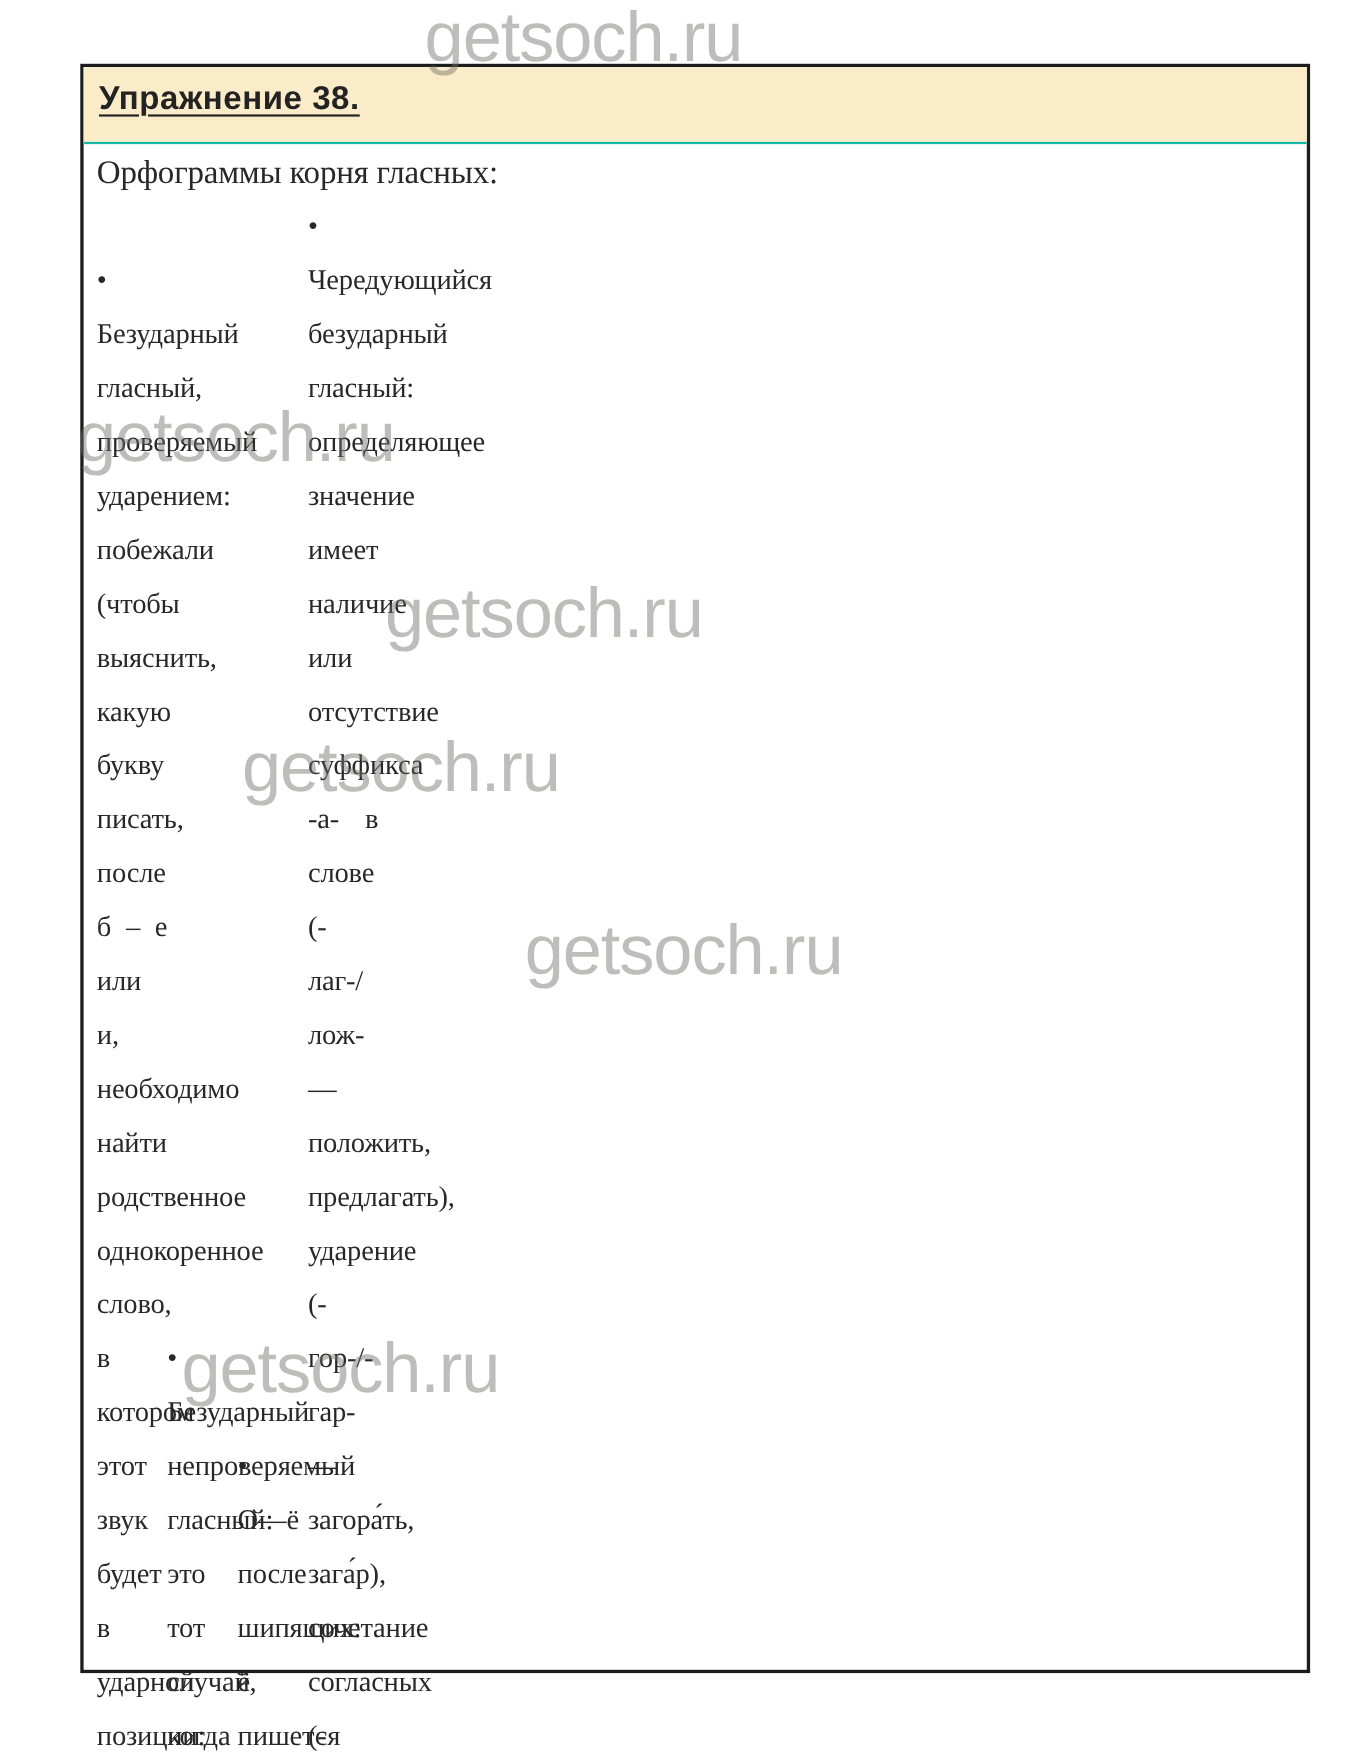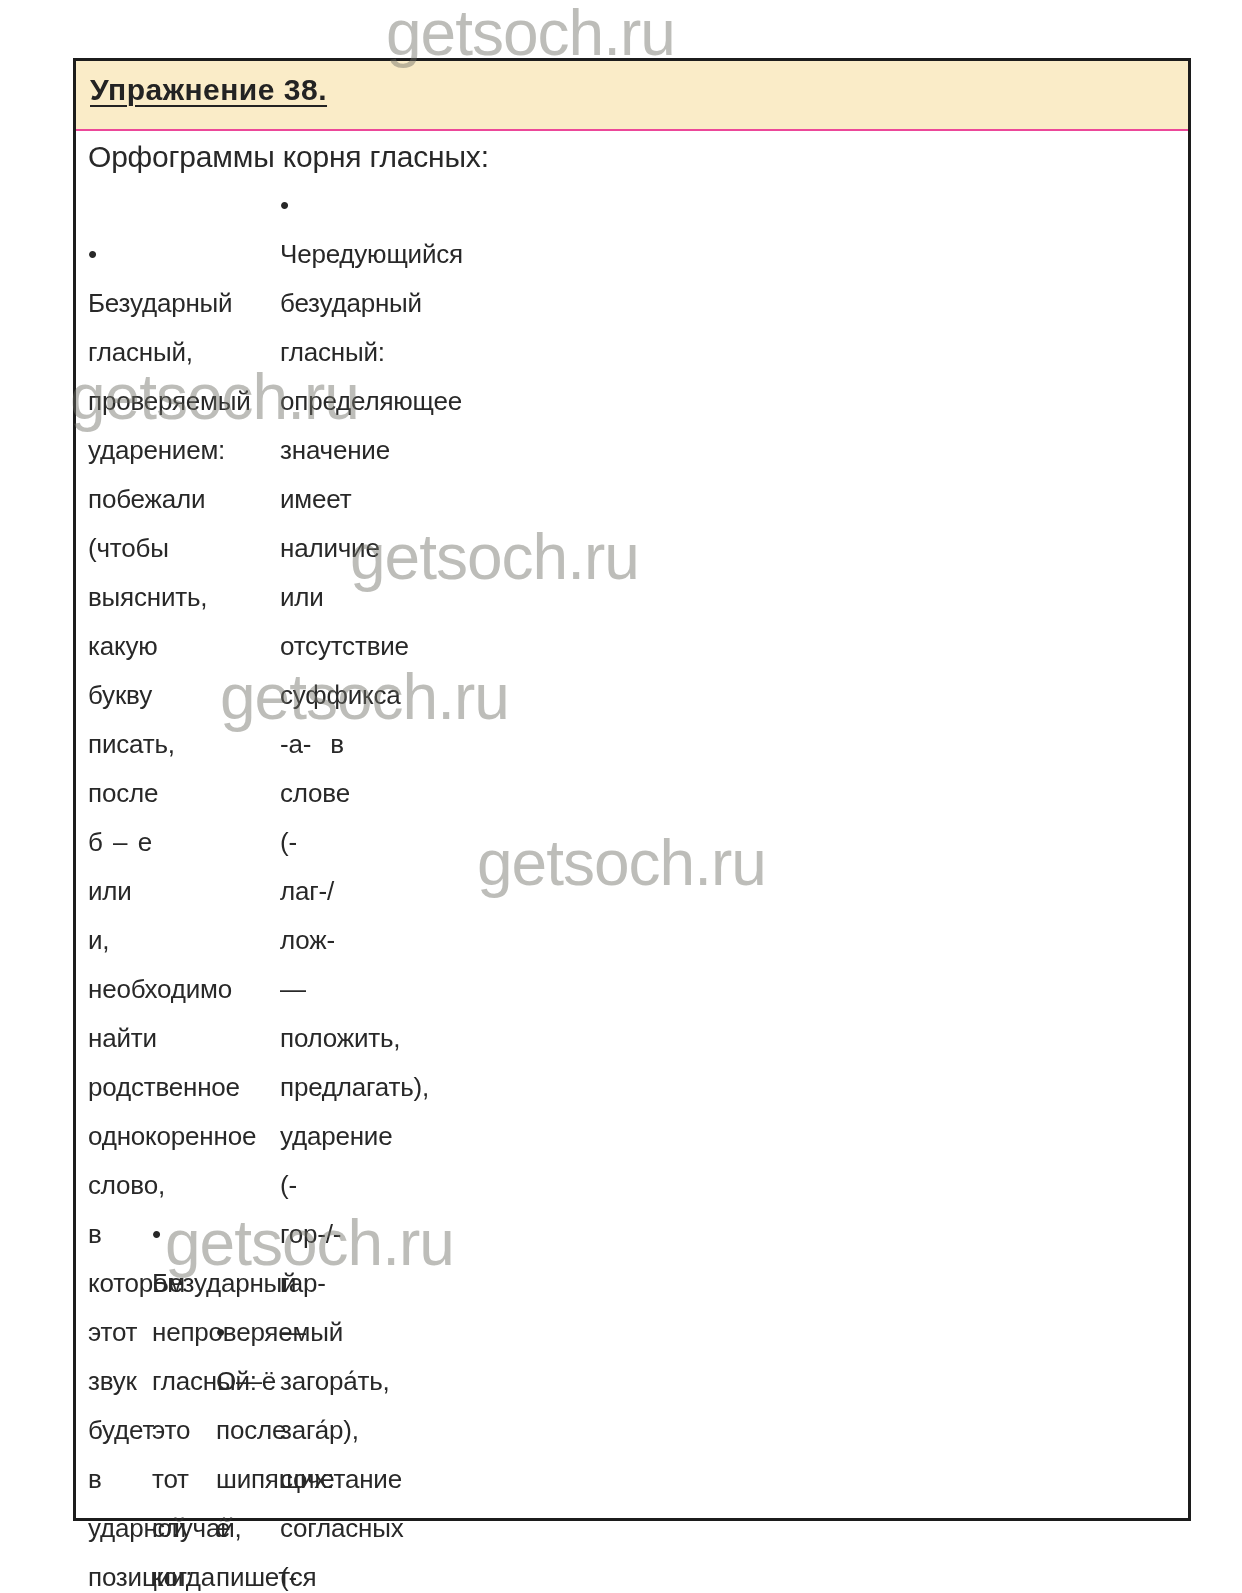--- a/index.html
+++ b/index.html
@@ -18,21 +18,21 @@
     border:3px solid #1c1c1c;
     box-sizing:border-box;
     display:flex; flex-direction:column;
     background:transparent;
     z-index:2;
   }
   .table-header {
     height:70px;
     flex:0 0 70px;
     background:#faecc8;
-    border-bottom:2px solid #ec4899;
+    border-bottom:2px solid #14b8a6;
     box-sizing:border-box;
     padding:12px 16px 0 14px;
   }
   .header-title {
     font-size:30px;
     font-weight:bold;
     text-decoration:underline;
     text-underline-offset:5px;
     text-decoration-thickness:2px;
     color:#232323;
@@ -42,20 +42,21 @@
     flex:1 1 auto;
     padding:1px 14px 20px 12px;
     box-sizing:border-box;
   }
   .para {
     margin:0;
     font-size:30px;
     line-height:49px;
     text-align:justify;
     letter-spacing:-0.2px;
+    font-family:Liberation Serif, serif;
   }
   .bullet {
     display:inline-block;
     width:64px;
     font-size:26px;
   }
   .watermark {
     position:absolute;
     font-size:64px;
     color:#6f6f66;

